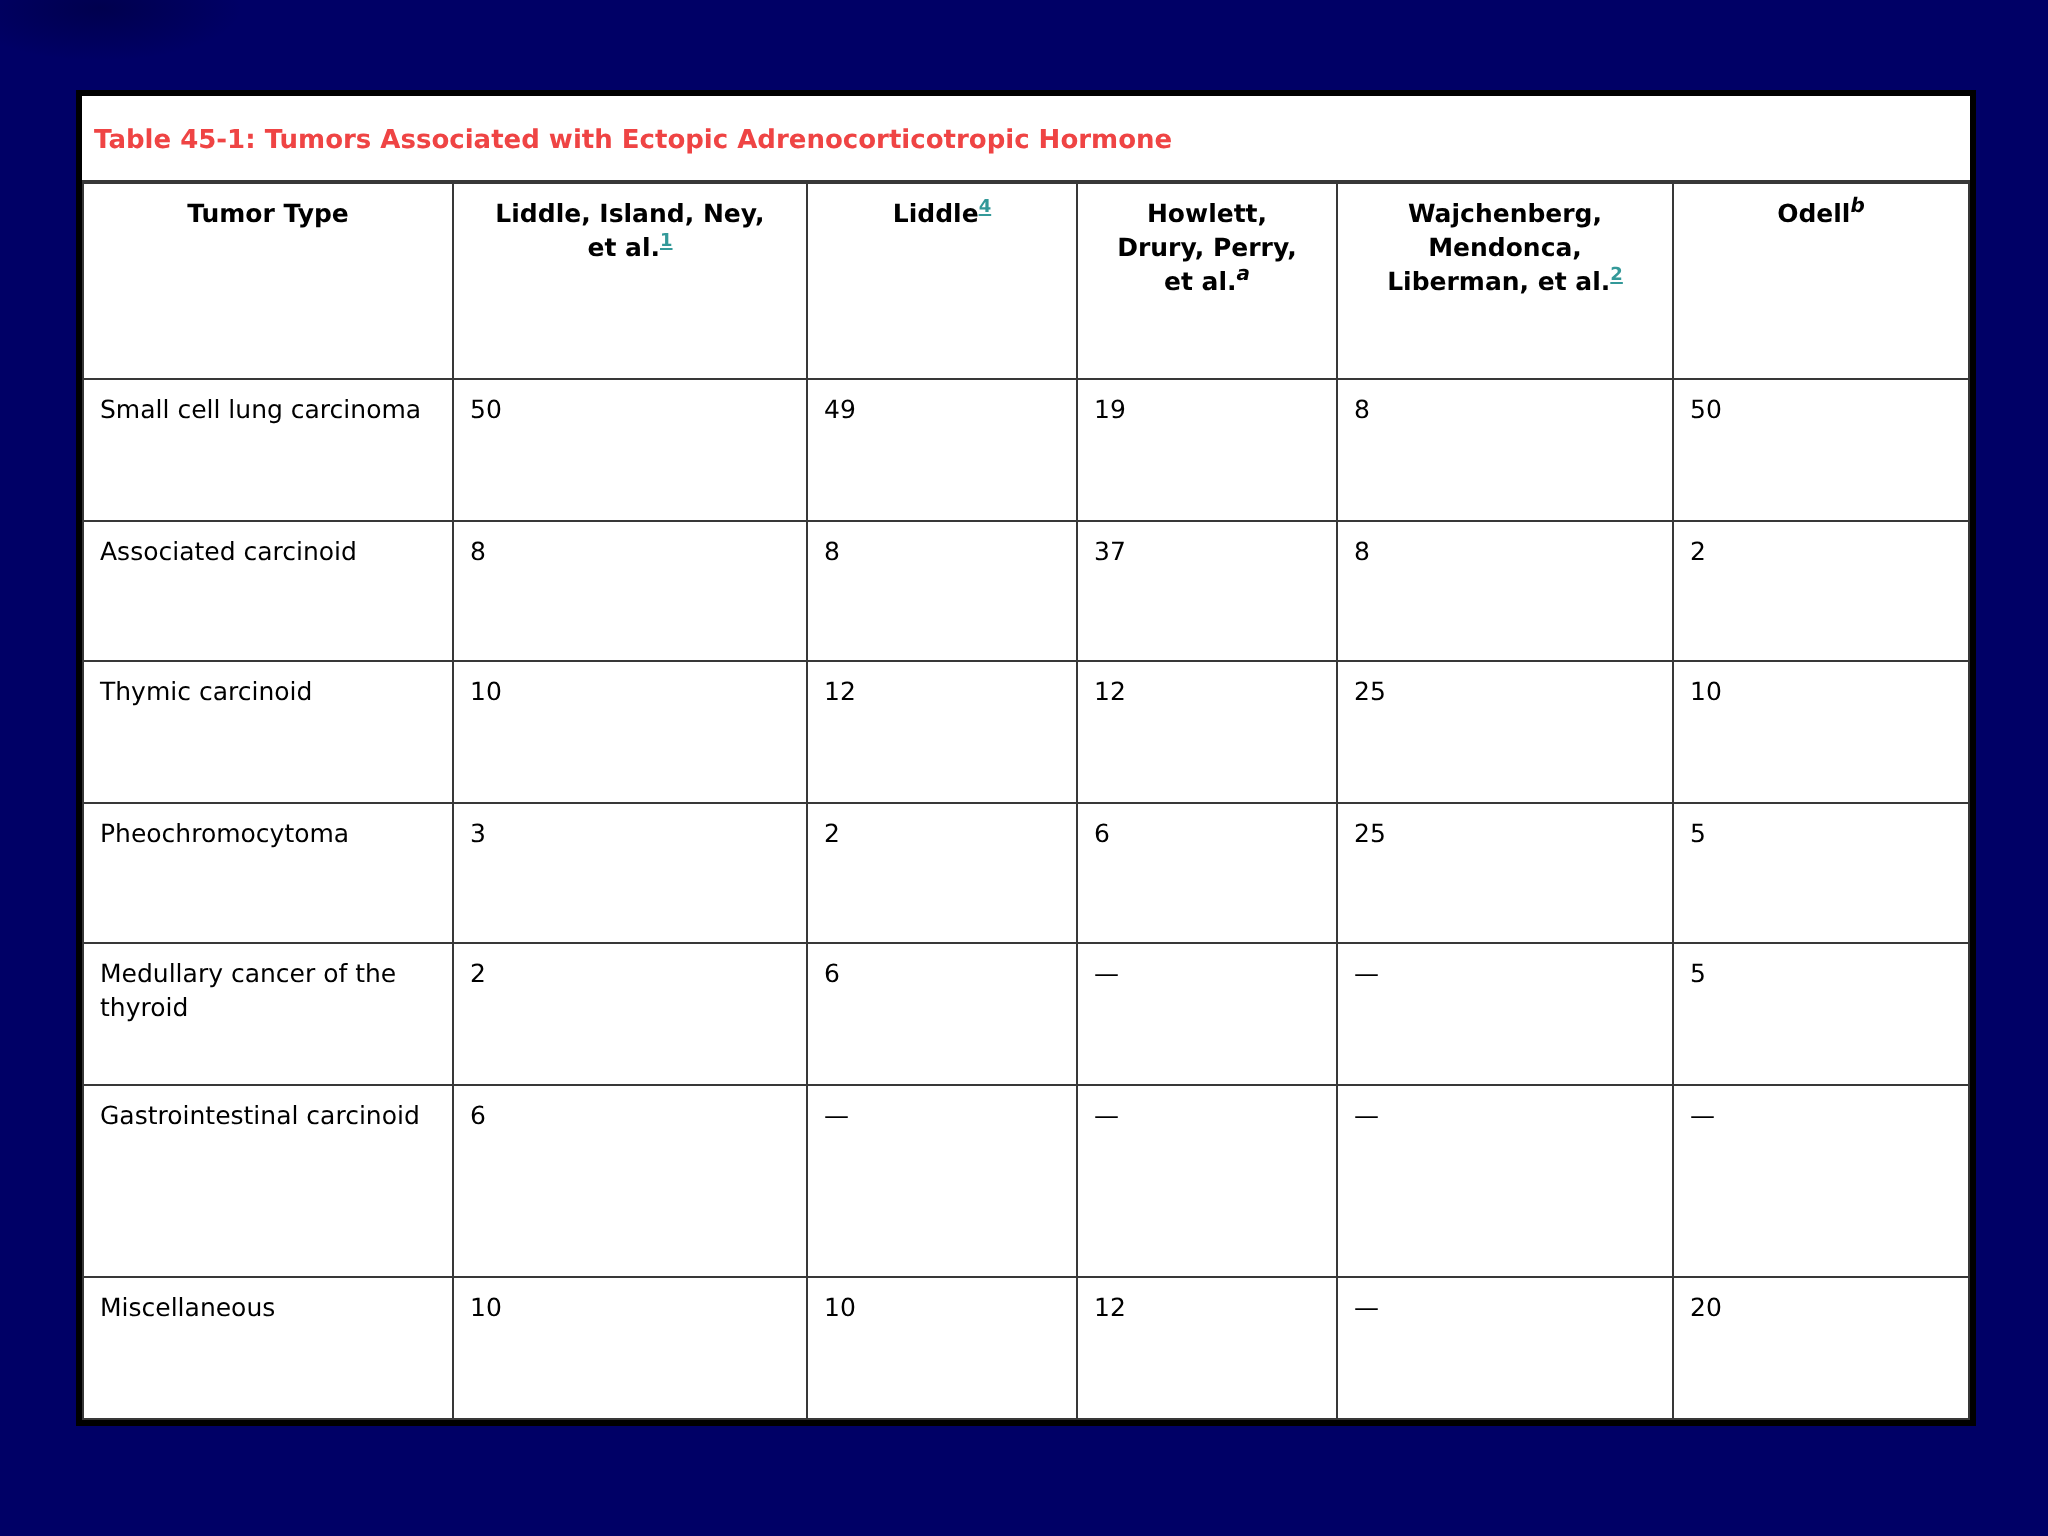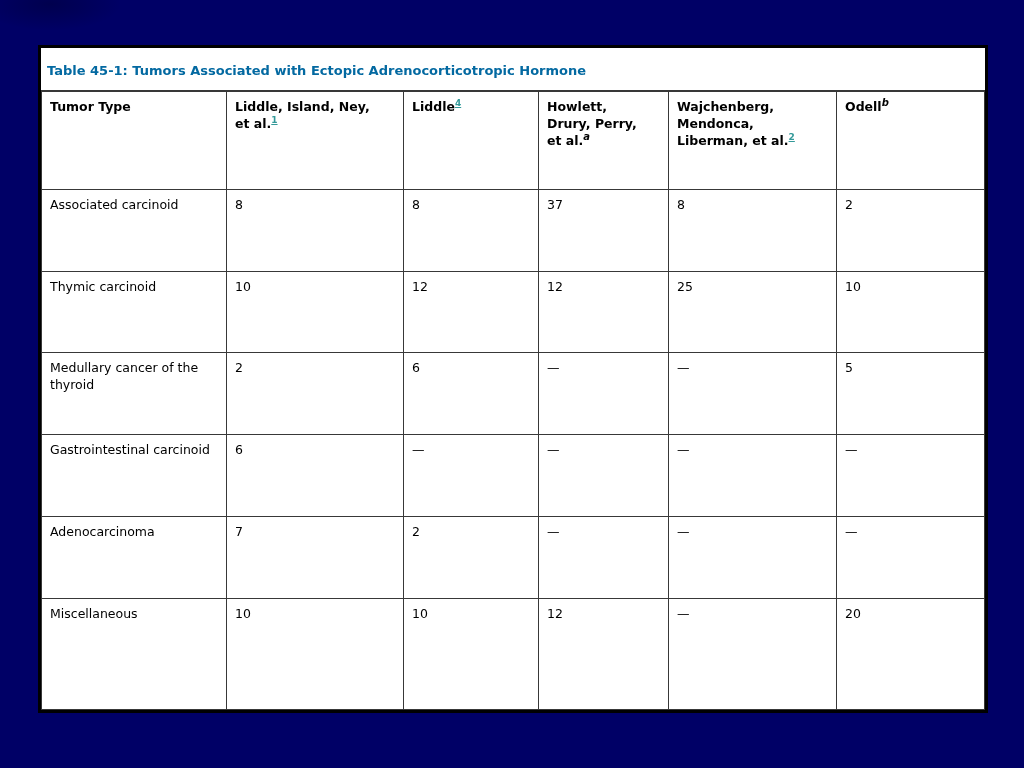--- a/index.html
+++ b/index.html
@@ -13,33 +13,33 @@
     border-radius:50%;
     background:radial-gradient(ellipse at center,#00004e 0%,rgba(0,0,102,0) 72%);
   }
   .sheet{
     position:absolute;left:38px;top:45px;width:950px;height:668px;
     background:#ffffff;border:3px solid #000000;box-sizing:border-box;
     display:flex;flex-direction:column;
   }
   .sheet-title{
     box-sizing:border-box;height:43px;padding:15px 6px 0 6px;
-    font-size:13px;font-weight:bold;color:#0369a1;
+    font-size:13px;font-weight:bold;color:#ef4444;
     border-bottom:1px solid #383838;white-space:nowrap;
   }
   table{
     width:100%;border-collapse:collapse;table-layout:fixed;flex:1;
   }
   th,td{
     border:1px solid #383838;vertical-align:top;text-align:left;
     padding:7px 8px;font-size:12.5px;color:#000000;line-height:1.35;
     overflow:hidden;
   }
   thead tr{height:98px;}
-  th{font-weight:bold;}
+  th{font-weight:bold;text-align:center;}
   .h-text{white-space:pre-line;}
   sup.ref{
     color:#339999;text-decoration:underline;
     font-size:9px;line-height:0;cursor:pointer;
   }
   sup.note{
     font-style:italic;font-size:10px;line-height:0;
   }
   tbody tr{height:55px;}
   tbody tr:nth-child(6){height:75px;}
@@ -71,60 +71,68 @@
 Drury, Perry,
 et al.</span><sup class="note">a</sup></th>
           <th><span class="h-text">Wajchenberg,
 Mendonca,
 Liberman, et al.</span><sup class="ref">2</sup></th>
           <th><span class="h-text">Odell</span><sup class="note">b</sup></th>
         </tr>
     </thead>
     <tbody id="body-rows">
         <tr>
+          <td>Small cell lung carcinoma</td>
+          <td>50</td>
+          <td>49</td>
+          <td>19</td>
+          <td>8</td>
+          <td>50</td>
+        </tr>
+        <tr>
           <td>Associated carcinoid</td>
           <td>8</td>
           <td>8</td>
           <td>37</td>
           <td>8</td>
           <td>2</td>
         </tr>
         <tr>
           <td>Thymic carcinoid</td>
           <td>10</td>
           <td>12</td>
           <td>12</td>
           <td>25</td>
           <td>10</td>
+        </tr>
+        <tr>
+          <td>Pheochromocytoma</td>
+          <td>3</td>
+          <td>2</td>
+          <td>6</td>
+          <td>25</td>
+          <td>5</td>
         </tr>
         <tr>
           <td>Medullary cancer of the thyroid</td>
           <td>2</td>
           <td>6</td>
           <td>—</td>
           <td>—</td>
           <td>5</td>
         </tr>
         <tr>
           <td>Gastrointestinal carcinoid</td>
           <td>6</td>
           <td>—</td>
           <td>—</td>
           <td>—</td>
           <td>—</td>
         </tr>
         <tr>
-          <td>Adenocarcinoma</td>
-          <td>7</td>
-          <td>2</td>
-          <td>—</td>
-          <td>—</td>
-          <td>—</td>
-        </tr>
-        <tr>
           <td>Miscellaneous</td>
           <td>10</td>
           <td>10</td>
           <td>12</td>
           <td>—</td>
           <td>20</td>
         </tr>
       </tbody>
   </table>
 </div>

